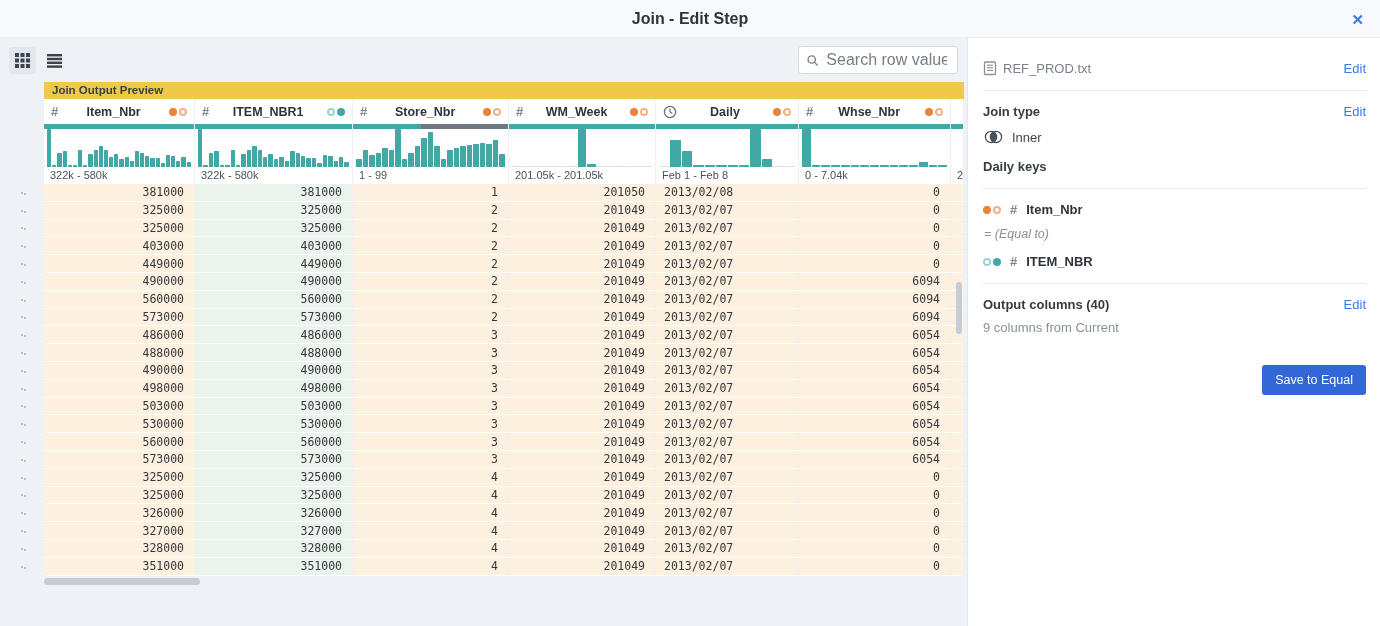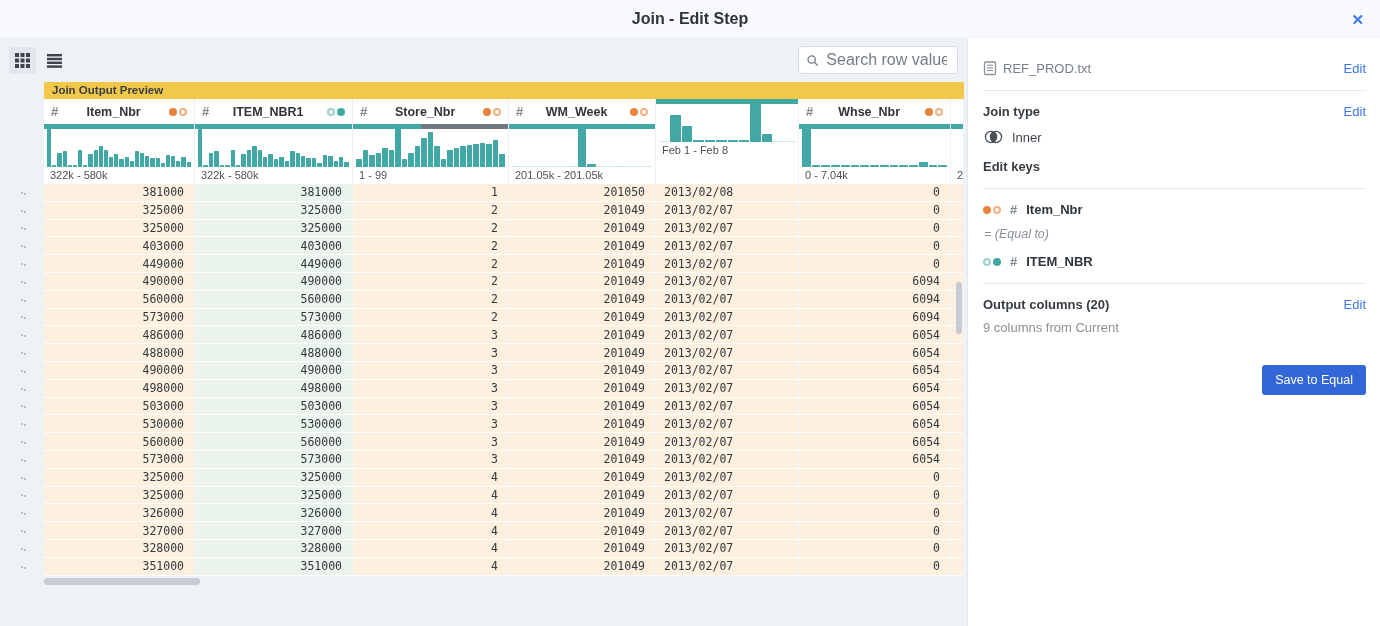--- a/index.html
+++ b/index.html
@@ -303,20 +303,34 @@
                 <span class="bar" style="height: 1px; background: rgb(205, 232, 230);"></span>
                 <span class="bar" style="height: 1px; background: rgb(205, 232, 230);"></span>
                 <span class="bar" style="height: 1px; background: rgb(205, 232, 230);"></span>
                 <span class="bar" style="height: 1px; background: rgb(205, 232, 230);"></span>
                 <span class="bar" style="height: 1px; background: rgb(205, 232, 230);"></span>
                 <span class="bar" style="height: 1px; background: rgb(205, 232, 230);"></span>
               </div>
               <div class="range">201.05k - 201.05k</div>
             </div>
             <div class="col" style="width: 142px;">
+              <div class="col-head">
+                <span style="display: flex;">
+                  <svg width="14" height="14" viewBox="0 0 14 14">
+                    <circle cx="7" cy="7" r="5.6" fill="none" stroke="#6b737b" stroke-width="1.3"></circle>
+                    <line x1="7" y1="3.6" x2="7" y2="7" stroke="#6b737b" stroke-width="1.2"></line>
+                    <line x1="7" y1="7" x2="9.4" y2="8.4" stroke="#6b737b" stroke-width="1.2"></line>
+                  </svg>
+                </span>
+                <span class="cname">Daily</span>
+                <span class="dotpair">
+                  <span class="dot f-or"></span>
+                  <span class="dot h-or"></span>
+                </span>
+              </div>
               <div class="qbar">
                 <span style="width: 100%; background: rgb(66, 168, 165);"></span>
               </div>
               <div class="hist">
                 <span class="bar" style="height: 1px; background: rgb(205, 232, 230);"></span>
                 <span class="bar" style="height: 27px;"></span>
                 <span class="bar" style="height: 16px;"></span>
                 <span class="bar" style="height: 2px;"></span>
                 <span class="bar" style="height: 2px;"></span>
                 <span class="bar" style="height: 2px;"></span>
@@ -675,21 +689,21 @@
               </clipPath>
             </defs>
           <circle cx="8" cy="8" r="5.6" fill="none" stroke="#4a5158" stroke-width="1.3"></circle>
           <circle cx="13" cy="8" r="5.6" fill="none" stroke="#4a5158" stroke-width="1.3"></circle>
           <circle cx="13" cy="8" r="6" clip-path="url(#cA)" fill="#4a5158"></circle>
         </svg>
         <span>Inner</span>
       </div>
 
       <div class="sechead">
-        <span class="lab">Edit keys</span>
+        <span class="lab">Daily keys</span>
       </div>
 
       <div class="hr"></div>
 
       <div class="keyrow">
         <span class="dotpair">
             <span class="dot f-or"></span>
             <span class="dot h-or"></span>
           </span>
         <span class="hash">#</span>
@@ -701,21 +715,21 @@
             <span class="dot h-te"></span>
             <span class="dot f-te"></span>
           </span>
         <span class="hash">#</span>
         <span class="keyname">ITEM_NBR</span>
       </div>
 
       <div class="hr"></div>
 
       <div class="sechead">
-        <span class="lab">Output columns (20)</span>
+        <span class="lab">Output columns (40)</span>
         <span class="edit">Edit</span>
       </div>
       <div class="gmuted">9 columns from Current</div>
 
       <div class="savewrap">
         <button class="savebtn">Save to Equal</button>
       </div>
     </div>
   </div>
 </div>

